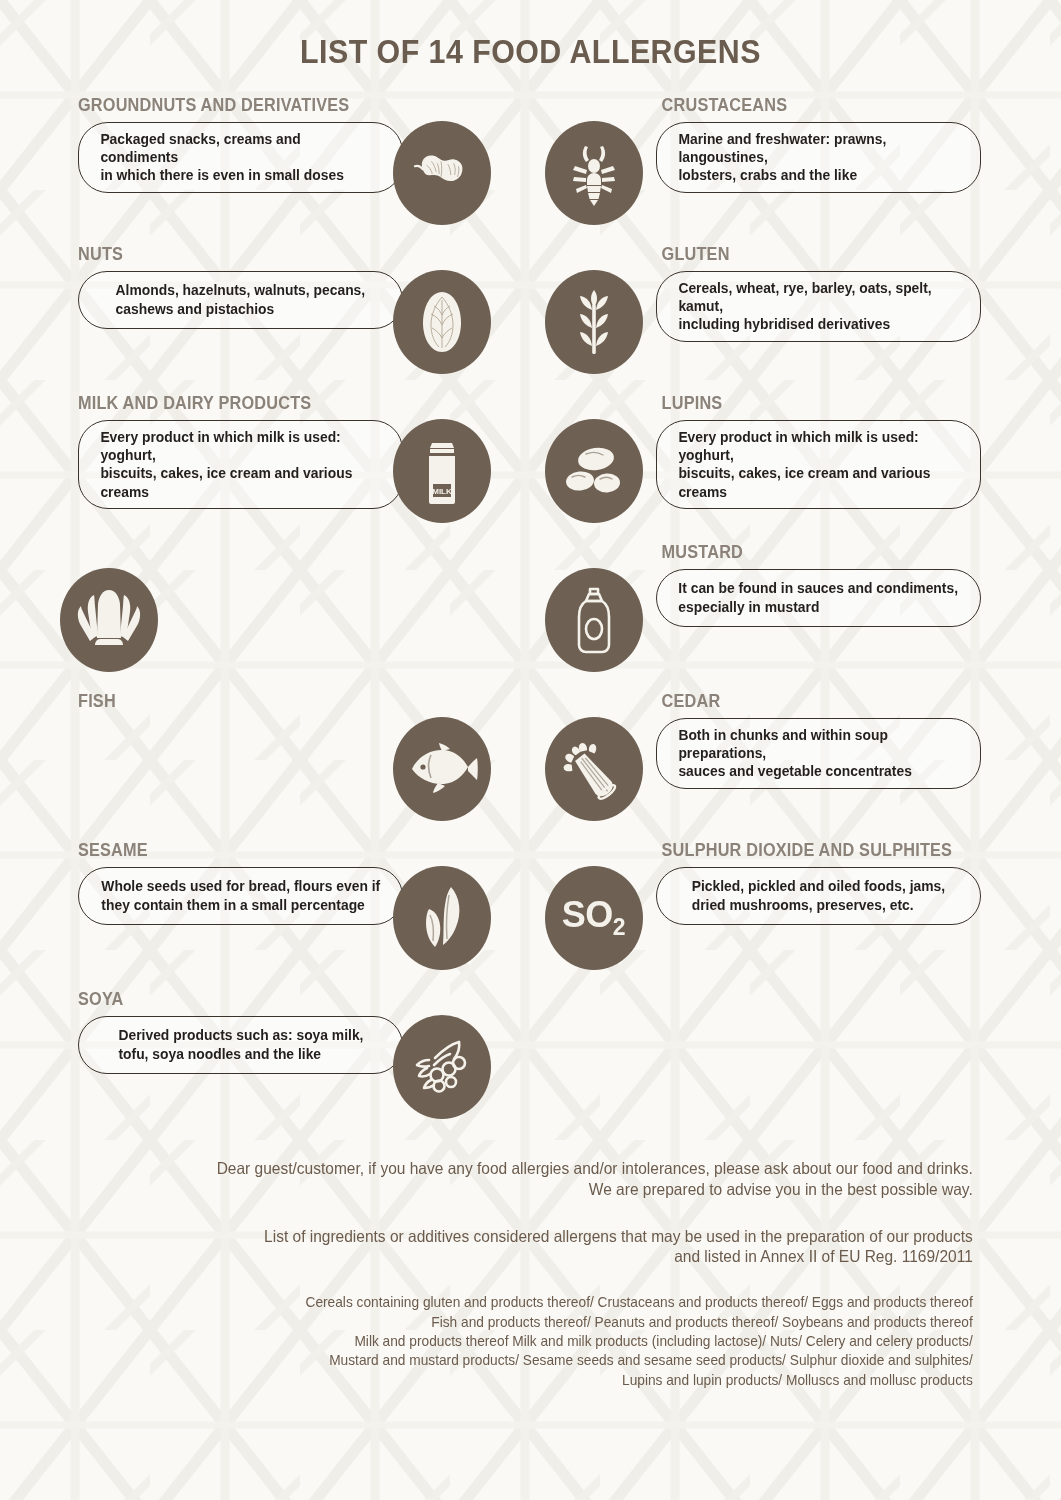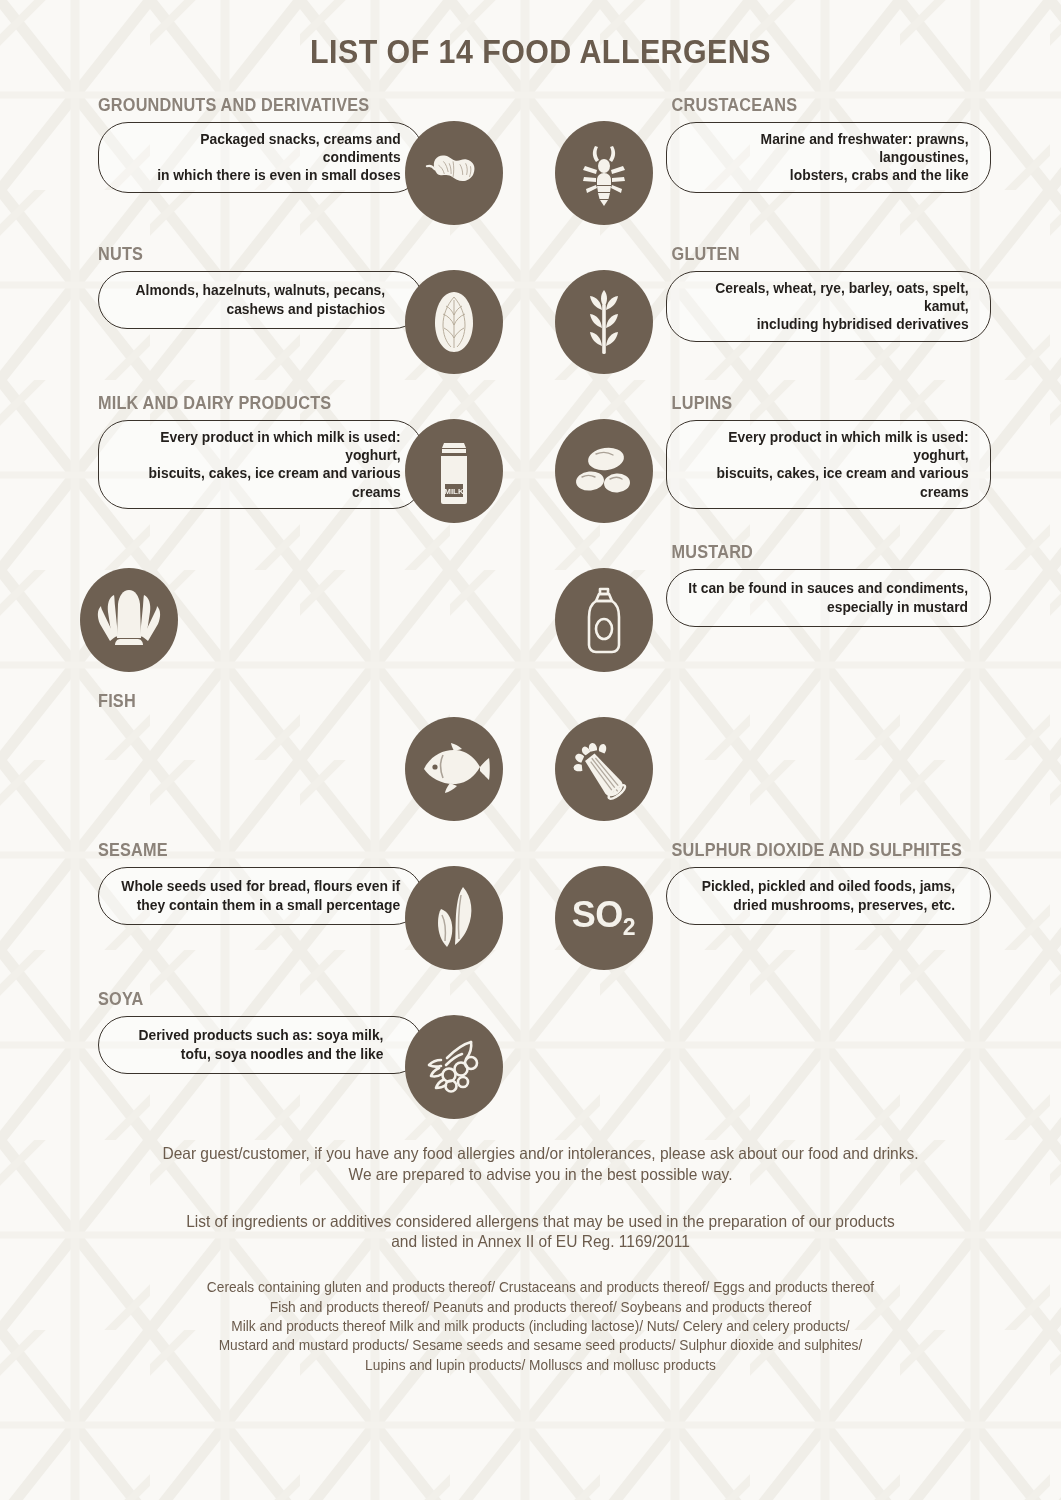--- a/index.html
+++ b/index.html
@@ -17,21 +17,20 @@
     width:1061px;height:1500px;
     background:var(--paper);
     font-family:"Liberation Sans", sans-serif;
     overflow:hidden;
   }
   #page{
     position:relative;
     width:1061px;height:1500px;
     background:var(--paper);
     overflow:hidden;
-    padding-left:20px;
   }
   
   #bg-pattern{
     position:absolute;inset:0;
     z-index:0;
     opacity:1;
     pointer-events:none;
   }
   #bg-pattern svg{display:block;width:100%;height:100%;}
 
@@ -92,21 +91,21 @@
   .entry.right-entry .cat-heading{padding-left:6px;}
 
   .pill{
     border:1.6px solid var(--pill-border);
     border-radius:30px;
     background:rgba(255,255,255,.30);
     min-height:58px;
     display:flex;
     align-items:center;
     justify-content:center;
-    text-align:right;
+    text-align:left;
     padding:7px 14px;
   }
   .pill p{
     font-size:14.6px;
     line-height:1.26;
     color:var(--body-text);
     font-weight:bold;
     transform:scaleX(.95);
   }
 
@@ -126,28 +125,28 @@
   .circle .so2{
     color:#f4f1ea;
     font-size:36px;
     font-weight:bold;
     letter-spacing:-.5px;
     line-height:1;
   }
   .circle .so2 sub{font-size:23px;}
 
   
-  .entry.left-entry{align-items:flex-start;}
+  .entry.left-entry{align-items:flex-start;gap:8px;}
 
   
   .footer{
-    text-align:center;
+    text-align:right;
     color:var(--footer-text);
     padding:0 60px;
-    margin-top:3px;
+    margin-top:18px;
   }
   .footer .note{
     font-size:16.5px;
     line-height:1.26;
     transform:scaleX(.94);
   }
   .footer .reg{
     font-size:16.5px;
     line-height:1.26;
     margin-top:26px;
@@ -435,20 +434,27 @@
                   </g>
                   <g fill="none" stroke="#6e6052" stroke-width="1.3" opacity=".5">
                     <path d="M26 18l-1 38"></path>
                       <path d="M32 18l1 38"></path>
                       <path d="M29 16v42"></path>
                   </g>
                   <ellipse cx="28" cy="58" rx="10" ry="3.6" fill="none" stroke="#f5f2eb" stroke-width="2.4"></ellipse>
                 </g>
               </svg>
             </div>
+            <div class="textblock">
+              <div class="cat-heading">CEDAR</div>
+              <div class="pill">
+                <p><span>Both in chunks and within soup preparations,</span><br>
+                   <span>sauces and vegetable concentrates</span></p>
+              </div>
+            </div>
           </div>
         </div>
       </div>
 
       <div class="row">
         <div class="col left">
           <div class="entry left-entry">
             <div class="textblock">
               <div class="cat-heading">SESAME</div>
               <div class="pill">

